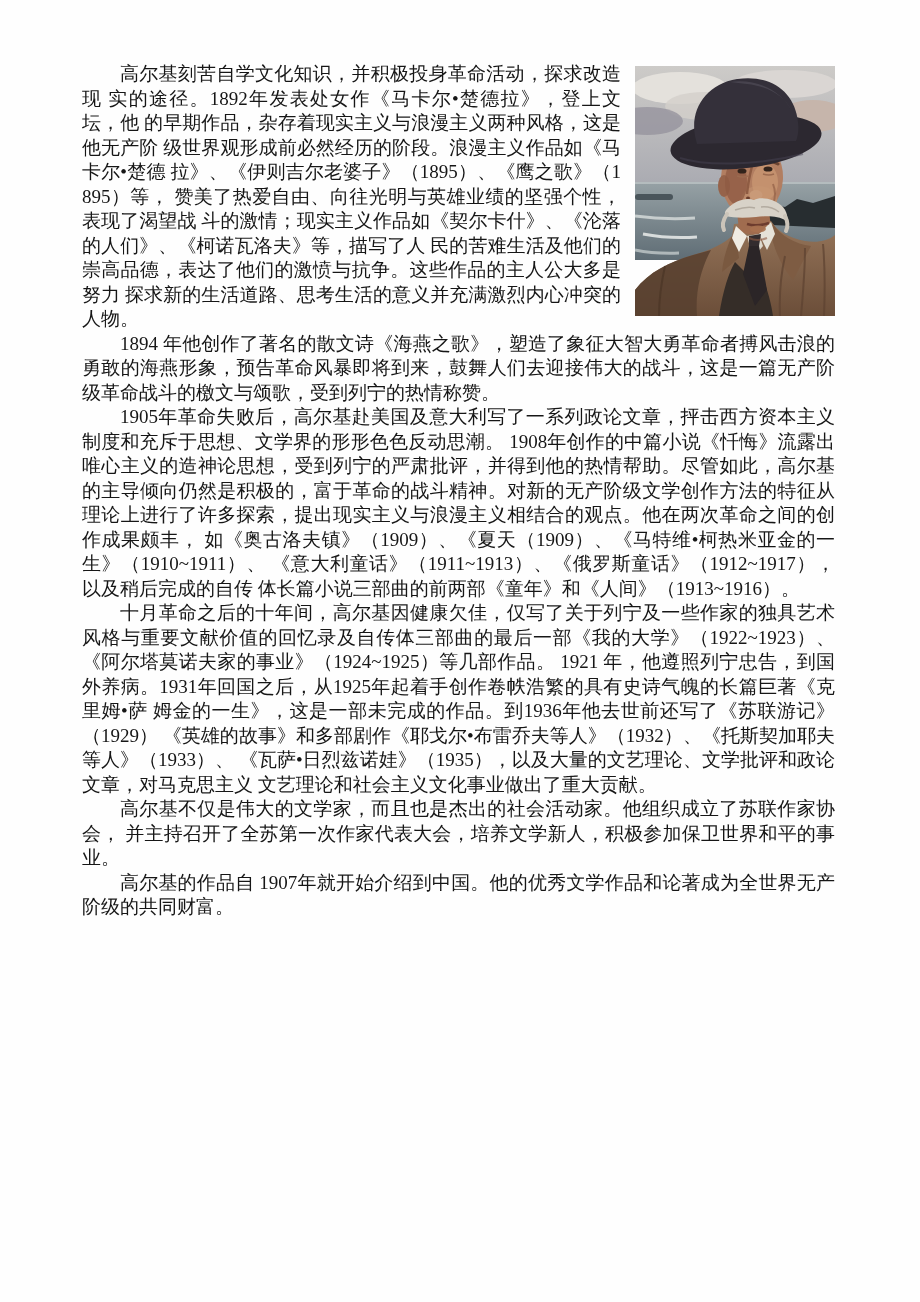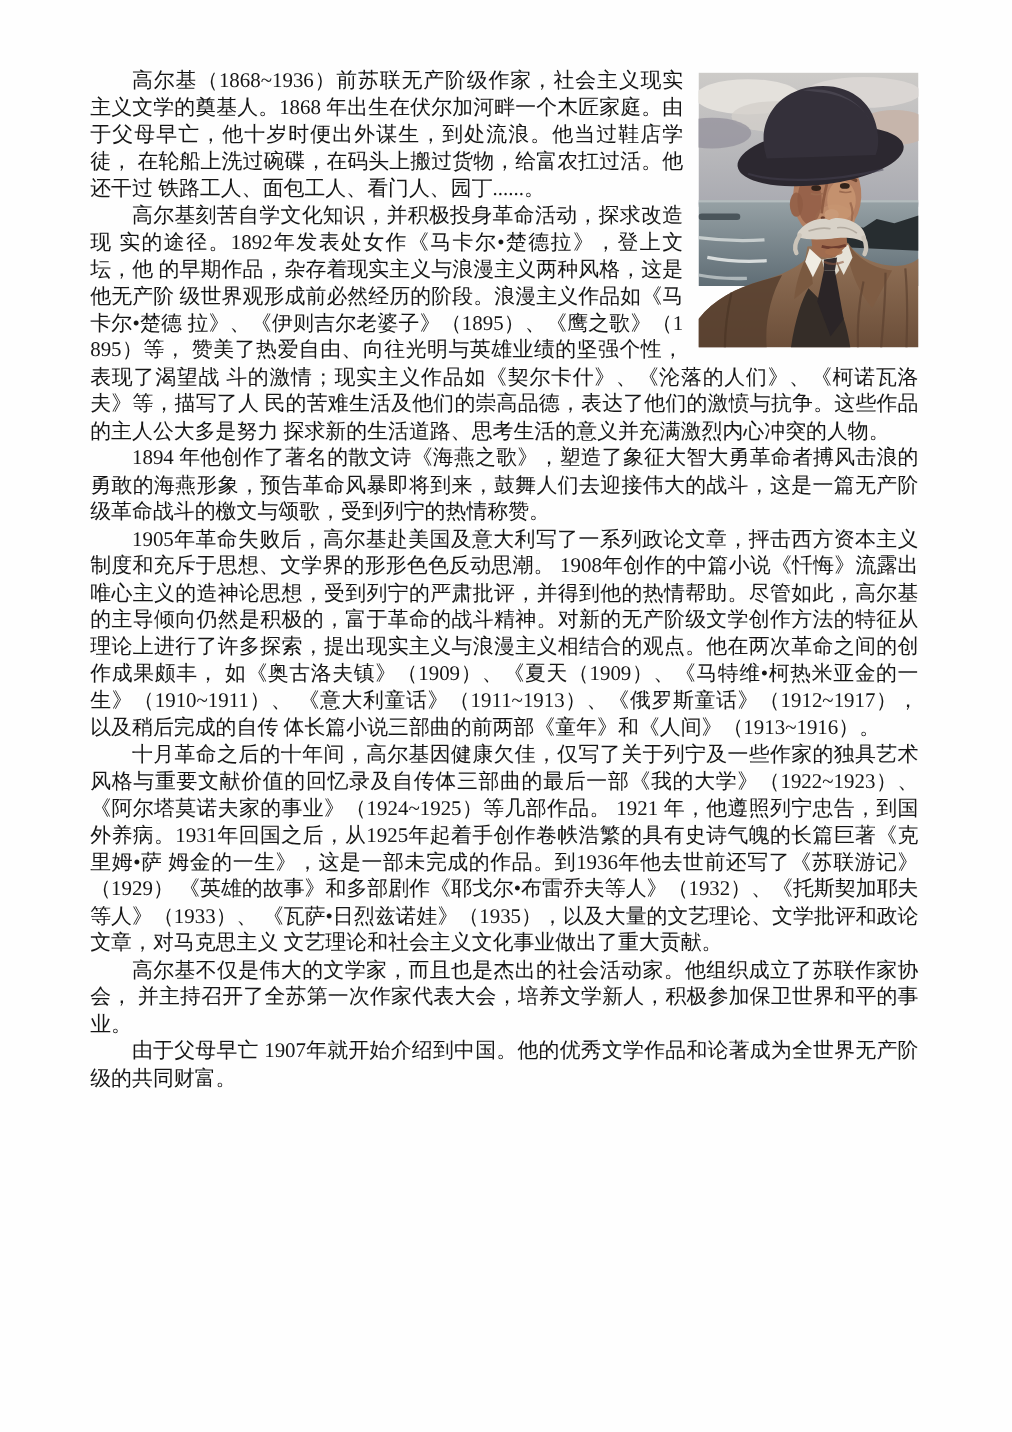--- a/index.html
+++ b/index.html
@@ -136,22 +136,21 @@
         <ellipse cx="123" cy="163" rx="8" ry="3.5" fill="#a7714f" opacity="0.9"></ellipse>
         <path d="M114,172 Q122,176 132,172" stroke="#8d5a43" stroke-width="2" fill="none" opacity="0.6"></path>
 
         <ellipse cx="111" cy="76" rx="76" ry="26" fill="#2c2830" transform="rotate(-7 111 76)"></ellipse>
         <path d="M60,70 C55,42 72,18 102,13 C136,8 160,26 163,56 C164,64 163,70 161,75 L62,78 Z" fill="#34303a"></path>
         <path d="M95,16 C120,12 146,24 156,44 C150,30 132,20 112,18 Z" fill="#4c4854" opacity="0.8"></path>
         <path d="M45,92 C70,100 120,100 168,88" stroke="#454152" stroke-width="2" fill="none" opacity="0.5"></path>
       </svg>
     </figure>
 
-    <p>高尔基（1868~1936）前苏联无产阶级作家，社会主义现实主义文学的奠基人。1868 年出生在伏尔加河畔一个木匠家庭。由于父母早亡，他十岁时便出外谋生，到处流浪。他当过鞋店学徒， 在轮船上洗过碗碟，在码头上搬过货物，给富农扛过活。他还干过 铁路工人、面包工人、看门人、园丁......。</p>
     <p>高尔基刻苦自学文化知识，并积极投身革命活动，探求改造现 实的途径。1892年发表处女作《马卡尔•楚德拉》，登上文坛，他 的早期作品，杂存着现实主义与浪漫主义两种风格，这是他无产阶 级世界观形成前必然经历的阶段。浪漫主义作品如《马卡尔•楚德 拉》、《伊则吉尔老婆子》（1895）、《鹰之歌》（1895）等， 赞美了热爱自由、向往光明与英雄业绩的坚强个性，表现了渴望战 斗的激情；现实主义作品如《契尔卡什》、《沦落的人们》、《柯诺瓦洛夫》等，描写了人 民的苦难生活及他们的崇高品德，表达了他们的激愤与抗争。这些作品的主人公大多是努力 探求新的生活道路、思考生活的意义并充满激烈内心冲突的人物。</p>
     <p>1894 年他创作了著名的散文诗《海燕之歌》，塑造了象征大智大勇革命者搏风击浪的勇敢的海燕形象，预告革命风暴即将到来，鼓舞人们去迎接伟大的战斗，这是一篇无产阶级革命战斗的檄文与颂歌，受到列宁的热情称赞。</p>
     <p>1905年革命失败后，高尔基赴美国及意大利写了一系列政论文章，抨击西方资本主义制度和充斥于思想、文学界的形形色色反动思潮。 1908年创作的中篇小说《忏悔》流露出唯心主义的造神论思想，受到列宁的严肃批评，并得到他的热情帮助。尽管如此，高尔基的主导倾向仍然是积极的，富于革命的战斗精神。对新的无产阶级文学创作方法的特征从理论上进行了许多探索，提出现实主义与浪漫主义相结合的观点。他在两次革命之间的创作成果颇丰， 如《奥古洛夫镇》（1909）、《夏天（1909）、《马特维•柯热米亚金的一生》（1910~1911）、 《意大利童话》（1911~1913）、《俄罗斯童话》（1912~1917），以及稍后完成的自传 体长篇小说三部曲的前两部《童年》和《人间》（1913~1916）。</p>
     <p>十月革命之后的十年间，高尔基因健康欠佳，仅写了关于列宁及一些作家的独具艺术风格与重要文献价值的回忆录及自传体三部曲的最后一部《我的大学》（1922~1923）、《阿尔塔莫诺夫家的事业》（1924~1925）等几部作品。 1921 年，他遵照列宁忠告，到国外养病。1931年回国之后，从1925年起着手创作卷帙浩繁的具有史诗气魄的长篇巨著《克里姆•萨 姆金的一生》，这是一部未完成的作品。到1936年他去世前还写了《苏联游记》（1929） 《英雄的故事》和多部剧作《耶戈尔•布雷乔夫等人》（1932）、《托斯契加耶夫等人》（1933）、 《瓦萨•日烈兹诺娃》（1935），以及大量的文艺理论、文学批评和政论文章，对马克思主义 文艺理论和社会主义文化事业做出了重大贡献。</p>
     <p>高尔基不仅是伟大的文学家，而且也是杰出的社会活动家。他组织成立了苏联作家协会， 并主持召开了全苏第一次作家代表大会，培养文学新人，积极参加保卫世界和平的事业。</p>
-    <p>由于父母早亡 1907年就开始介绍到中国。他的优秀文学作品和论著成为全世界无产阶级的共同财富。</p>
+    <p>高尔基的作品自 1907年就开始介绍到中国。他的优秀文学作品和论著成为全世界无产阶级的共同财富。</p>
 
   </div>
 </div>
 
 </body></html>

